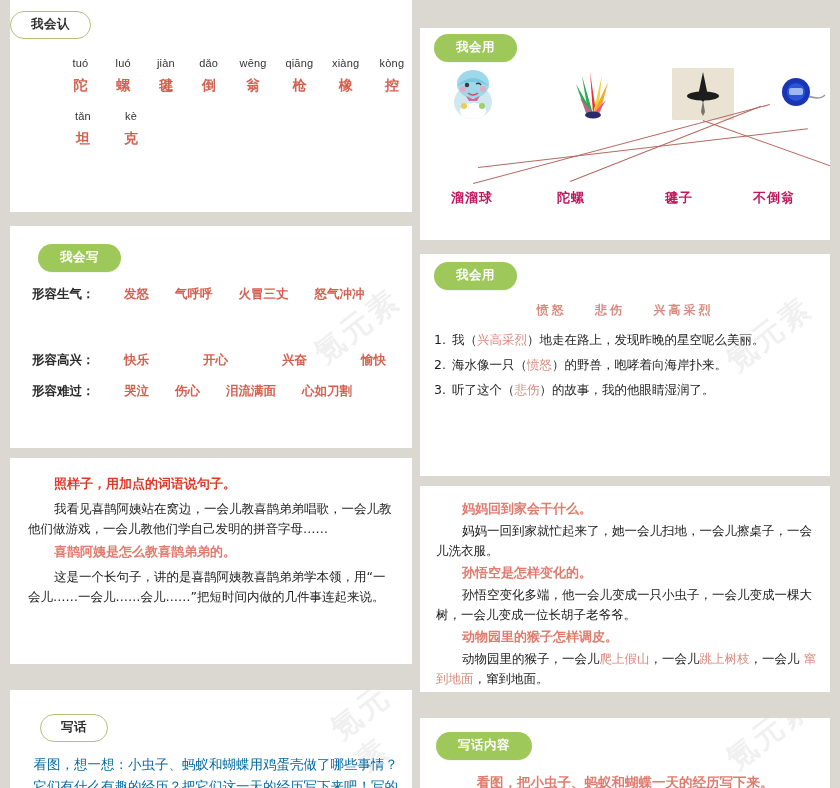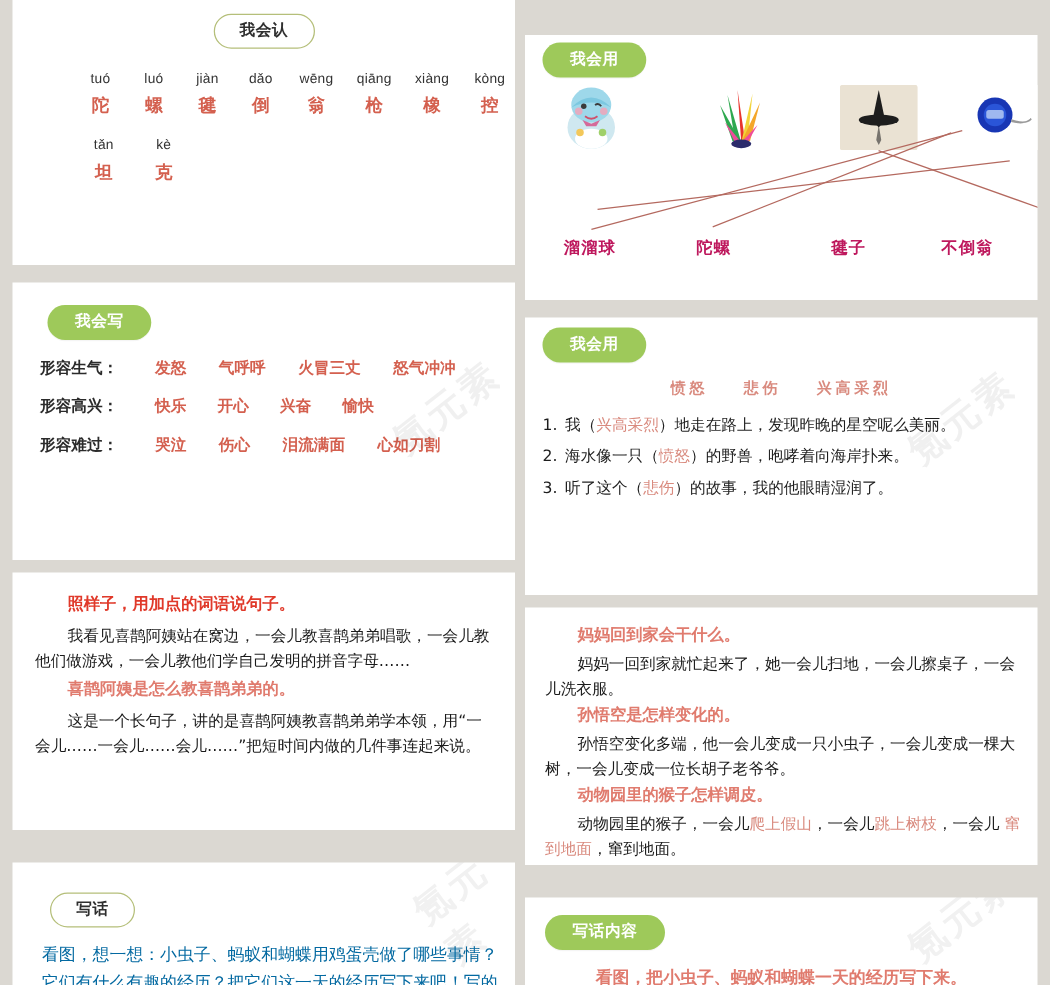--- a/index.html
+++ b/index.html
@@ -40,21 +40,21 @@
     background:#9cc košic;
     background:#9ec95a;
     border-radius:999px;
     padding:5px 22px 6px;
     color:#ffffff;
     font-size:12.5px;
     font-weight:700;
     letter-spacing:.5px;
     box-shadow:0 1px 0 rgba(0,0,0,.04);
   }
-  .center{ text-align:center; }
+  .center{ text-align:left; }
   .redsoft  { color:#d98a7e; }
   .redhead  { color:#e0392a; font-weight:700; }
   .pinkhead { color:#e07b6e; font-weight:700; }
 
   
   .p1-head{ margin-top:11px; }
   .pinyin-grid{
     margin:16px 0 0 6px;
     width:100%;
   }
@@ -261,21 +261,21 @@
       <div style="display:flex;gap:26px;">
         <span class="witem">发怒</span>
         <span class="witem">气呼呼</span>
         <span class="witem">火冒三丈</span>
         <span class="witem">怒气冲冲</span>
       </div>
     </div>
 
     <div class="wrow">
       <div class="wlabel">形容高兴：</div>
-      <div style="display:flex;gap:25px;">
+      <div style="display:flex;gap:54px;margin-top:35px;">
         <span class="witem">快乐</span>
         <span class="witem">开心</span>
         <span class="witem">兴奋</span>
         <span class="witem">愉快</span>
       </div>
     </div>
 
     <div class="wrow">
       <div class="wlabel">形容难过：</div>
       <div style="display:flex;gap:26px;">

